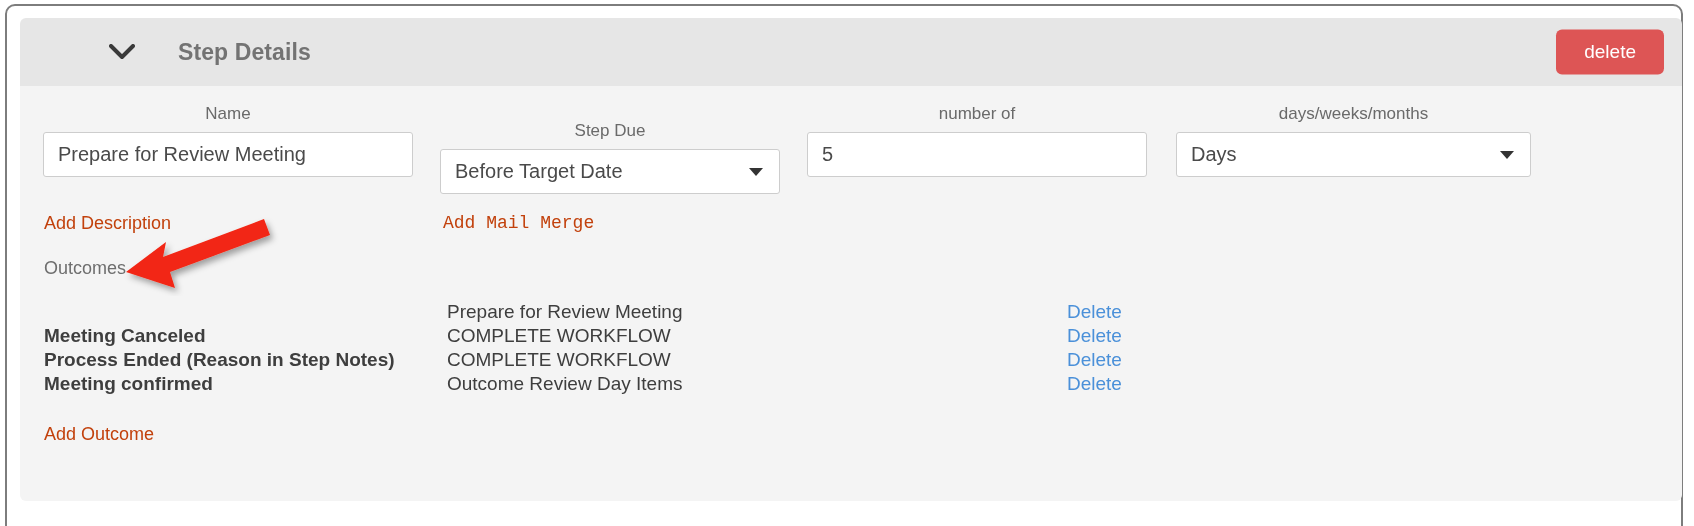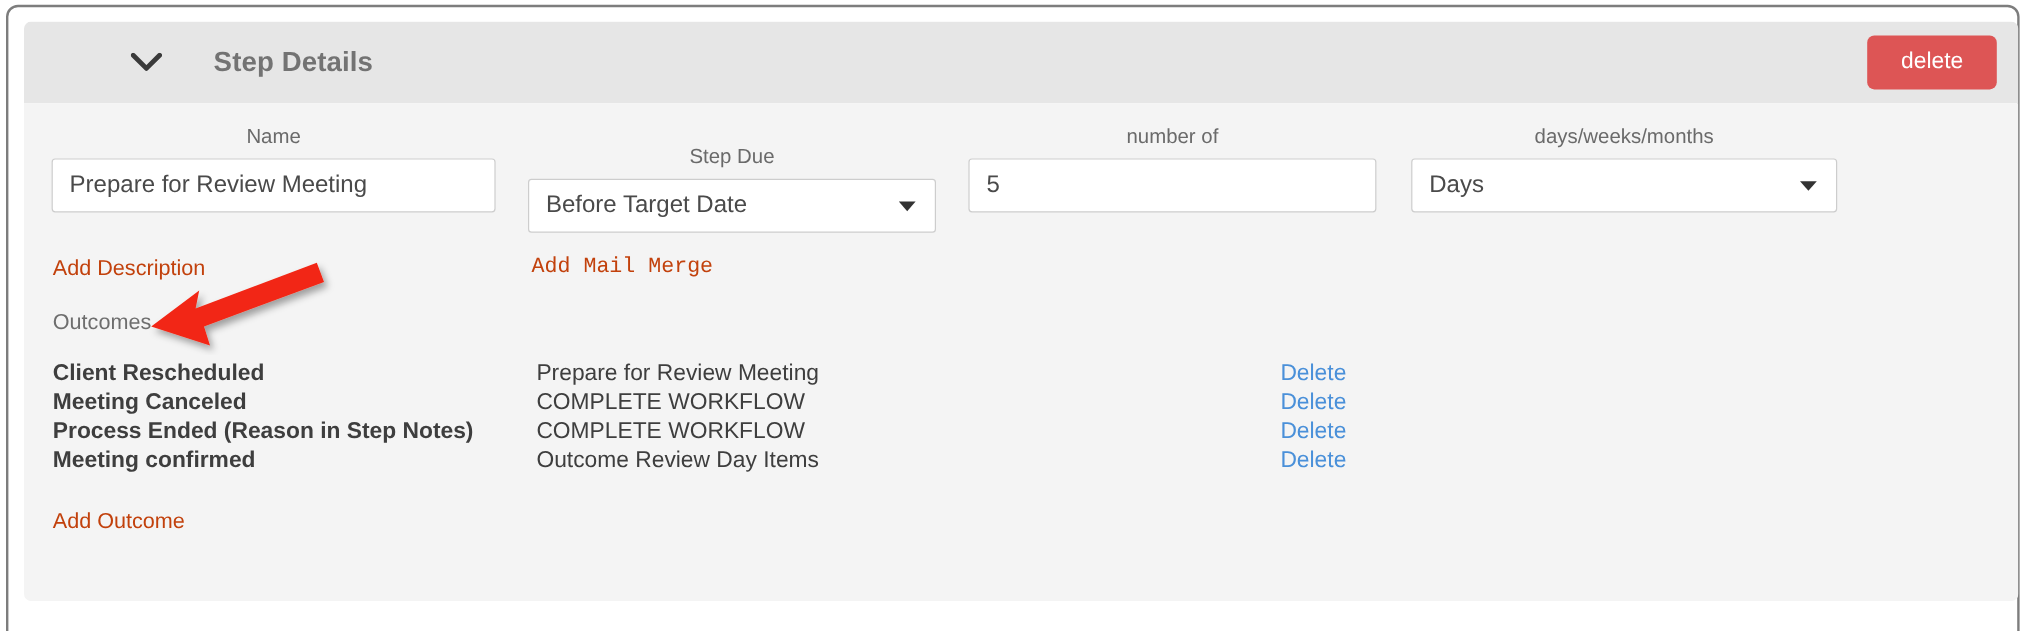--- a/index.html
+++ b/index.html
@@ -283,21 +283,20 @@
 
         </div>
 
         <a class="link a-desc">Add Description</a>
         <a class="link a-mail">Add Mail Merge</a>
 
         <div class="outcomes-label">Outcomes</div>
 
         <div class="outcomes">
           <div class="outcome-row">
-            <span class="oc-name">Client Rescheduled</span>
             <span class="oc-target">Prepare for Review Meeting</span>
             <a class="oc-delete">Delete</a>
           </div>
           <div class="outcome-row">
             <span class="oc-name">Meeting Canceled</span>
             <span class="oc-target">COMPLETE WORKFLOW</span>
             <a class="oc-delete">Delete</a>
           </div>
           <div class="outcome-row">
             <span class="oc-name">Process Ended (Reason in Step Notes)</span>

